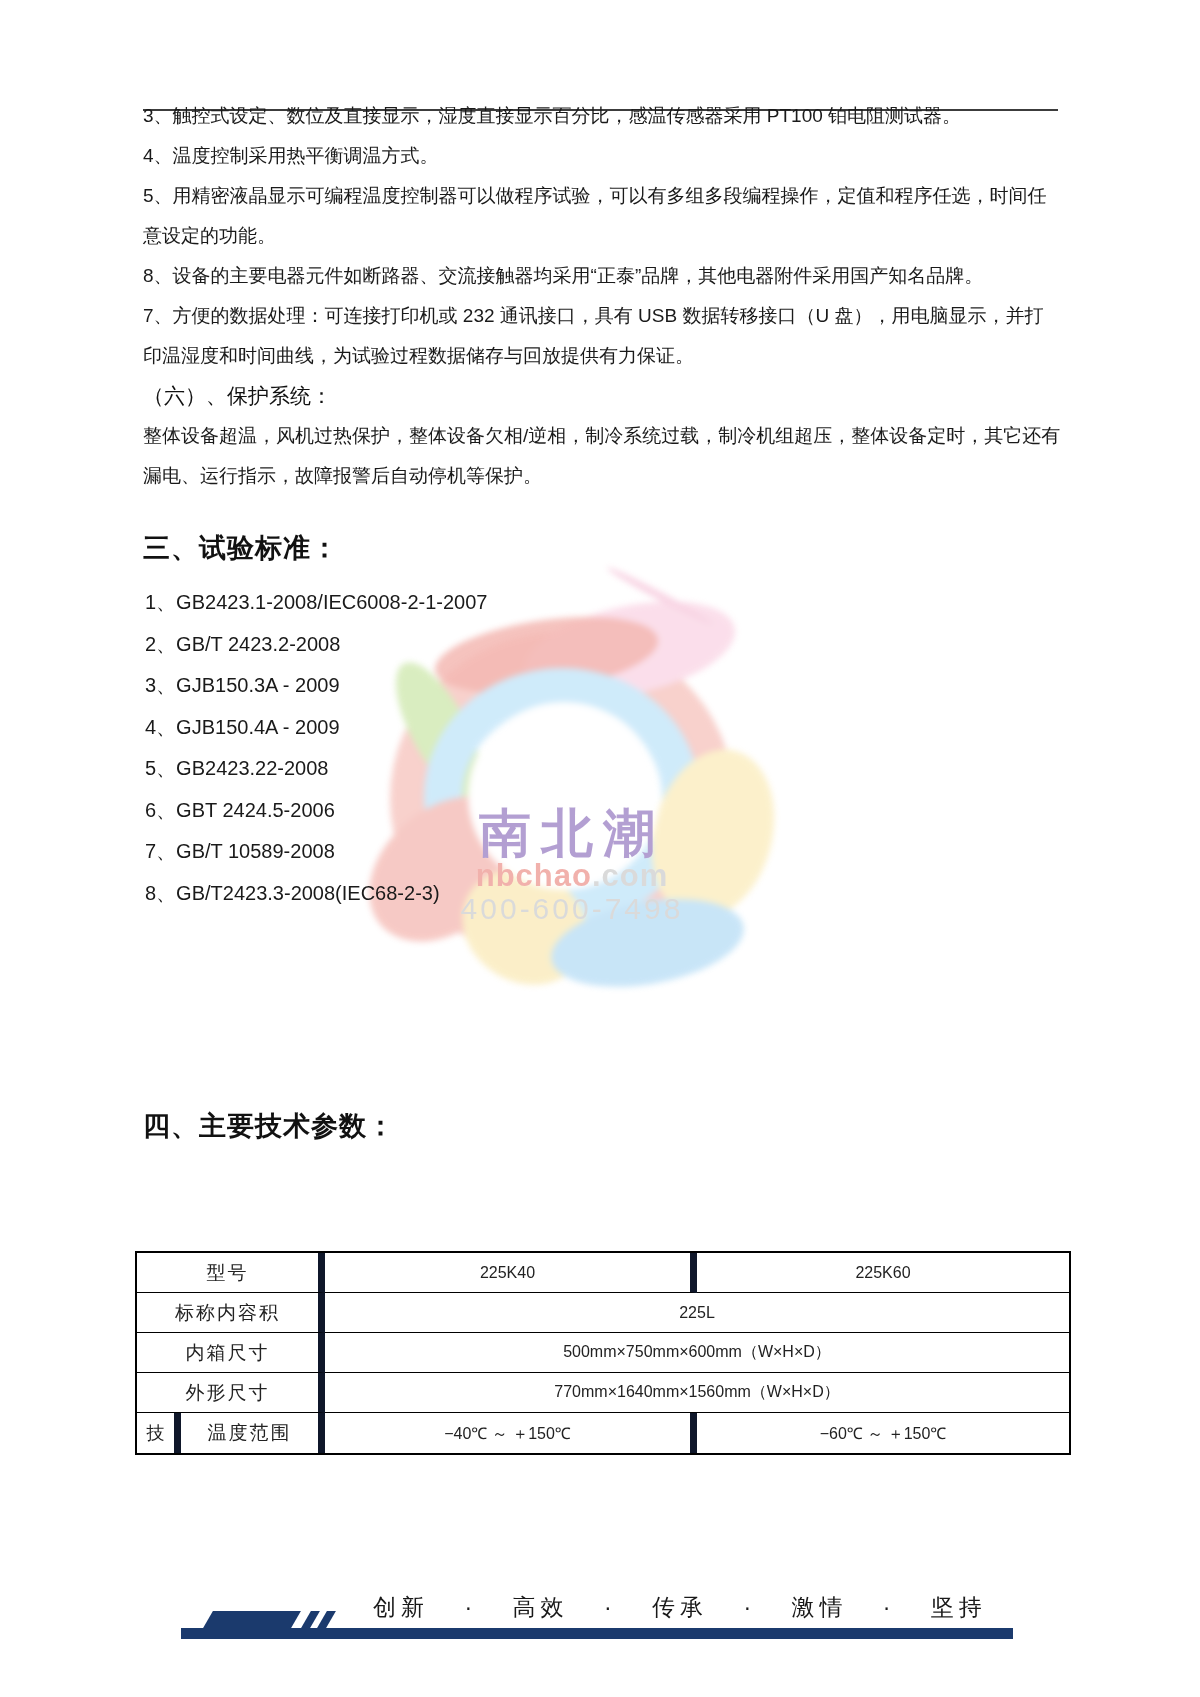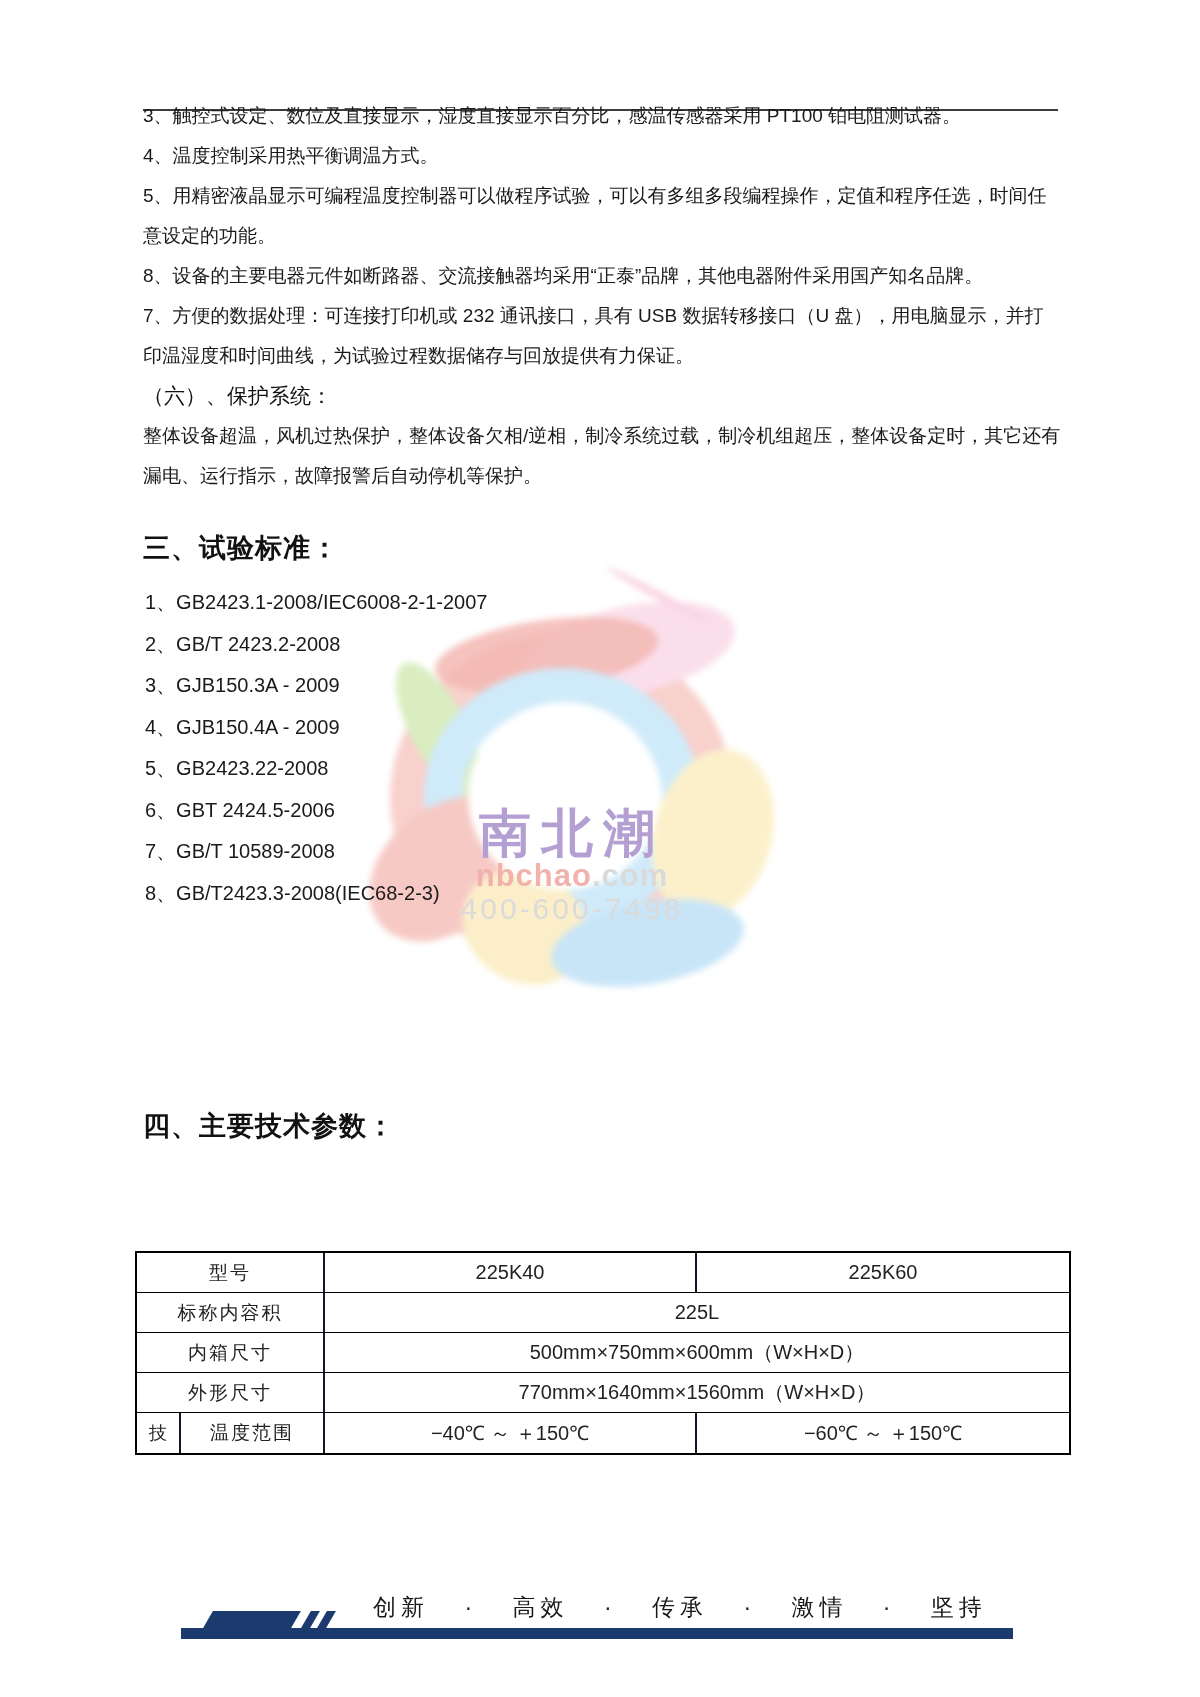--- a/index.html
+++ b/index.html
@@ -59,28 +59,28 @@
   .wm-domain .red { color:#e0473c; }
   .wm-domain .gray { color:#a9a9a9; }
   .wm-phone { font-size:30px; color:#a9a9a9; letter-spacing:3px; line-height:34px; }
   
   .ptable {
     position:absolute; left:135px; top:1251px; z-index:2;
     display:grid; grid-template-columns:44px 144px 372px 372px;
     grid-auto-rows:40px; border:2px solid #000; background:#fff;
   }
   .ptable .cell {
-    border-right:2px solid #0f172a; border-bottom:1px solid #000;
+    border-right:7px solid #0f172a; border-bottom:1px solid #000;
     display:flex; align-items:center; justify-content:center;
     color:#222;
   }
   .ptable .lab { grid-column:1 / 3; font-family:"Liberation Serif", serif; font-size:19px; letter-spacing:2px; }
   .ptable .side { font-family:"Liberation Serif", serif; font-size:18px; }
   .ptable .lab2 { font-family:"Liberation Serif", serif; font-size:19px; letter-spacing:2px; }
-  .ptable .val { font-size:20px; }
+  .ptable .val { font-size:16px; }
   .ptable .vspan { grid-column:3 / 5; }
   .ptable .rlast { border-right:none; }
   .ptable .blast { border-bottom:none; }
   
   .footer-slogan {
     position:absolute; left:340px; top:1592px; width:680px; text-align:center;
     font-size:23px; color:#191919; letter-spacing:5px; word-spacing:24px;
     z-index:2;
   }
   .footer-bar { position:absolute; left:181px; top:1628px; width:832px; height:11px; background:#1b3a6d; }

